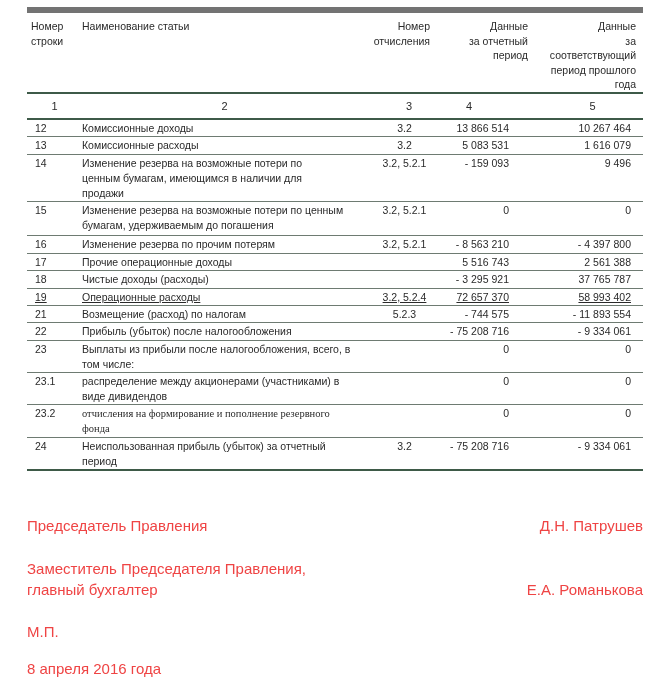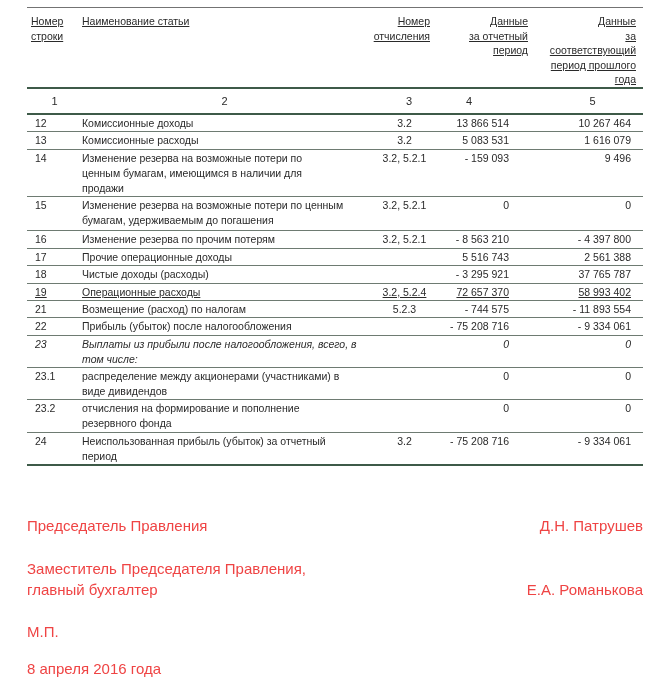--- a/index.html
+++ b/index.html
@@ -12,21 +12,21 @@
     position: absolute; left: 27px; top: 7px; width: 616px;
     border-collapse: collapse; table-layout: fixed;
     font-size: 10.5px; line-height: 15px;
   }
   .tbl td, .tbl th { padding: 0; vertical-align: top; font-weight: normal; }
   .tbl col.c1 { width: 55px; }
   .tbl col.c2 { width: 285px; }
   .tbl col.c3 { width: 75px; }
   .tbl col.c4 { width: 100px; }
   .tbl col.c5 { width: 101px; }
-  .hdr th { height: 70px; border-top: 1px solid #737373; border-bottom: 2px solid #3e5a48; padding-top: 6px; font-size: 10.5px; line-height: 14.5px; text-decoration: underline; }
+  .hdr th { height: 70px; border-top: 6px solid #737373; border-bottom: 2px solid #3e5a48; padding-top: 6px; font-size: 10.5px; line-height: 14.5px; }
   .hdr th.l { text-align: left; padding-left: 4px; }
   .hdr th.r { text-align: right; padding-right: 4px; }
   .hdr th.c3h { text-align: right; padding-right: 17px; }
   .hdr th.c2h { padding-left: 0; }
   .nums td { height: 24px; line-height: 24px; border-bottom: 2px solid #3e5a48; text-align: center; font-size: 11px; }
   .row td { border-bottom: 1px solid #6e7b72; padding-top: 1px; }
   .row td.n { padding-left: 8px; }
   .row td.t { padding-left: 0; }
   .row td.note { text-align: center; }
   .row td.v4 { text-align: right; padding-right: 33px; }
@@ -140,37 +140,37 @@
       <td class="v4">- 744 575</td>
       <td class="v5">- 11 893 554</td>
     </tr>
     <tr class="row" style="height:18px;">
       <td class="n">22</td>
       <td class="t">Прибыль (убыток) после налогообложения</td>
       <td class="note"></td>
       <td class="v4">- 75 208 716</td>
       <td class="v5">- 9 334 061</td>
     </tr>
-    <tr class="row" style="height:32px;font-style:italic;">
+    <tr class="row" style="height:32px;">
       <td class="n">23</td>
       <td class="t" style="padding-right:5px;">Выплаты из прибыли после налогообложения, всего, в том числе:</td>
       <td class="note"></td>
       <td class="v4">0</td>
       <td class="v5">0</td>
     </tr>
     <tr class="row" style="height:32px;">
       <td class="n">23.1</td>
       <td class="t" style="padding-right:2px;">распределение между акционерами (участниками) в виде дивидендов</td>
       <td class="note"></td>
       <td class="v4">0</td>
       <td class="v5">0</td>
     </tr>
     <tr class="row" style="height:33px;">
       <td class="n">23.2</td>
-      <td class="t" style="padding-right:20px;">отчисления на формирование и пополнение резервного фонда</td>
+      <td class="t" style="padding-right:20px;font-family:Liberation Serif, serif;">отчисления на формирование и пополнение резервного фонда</td>
       <td class="note"></td>
       <td class="v4">0</td>
       <td class="v5">0</td>
     </tr>
     <tr class="row last" style="height:32px;">
       <td class="n">24</td>
       <td class="t" style="padding-right:10px;">Неиспользованная прибыль (убыток) за отчетный период</td>
       <td class="note">3.2</td>
       <td class="v4">- 75 208 716</td>
       <td class="v5">- 9 334 061</td>

